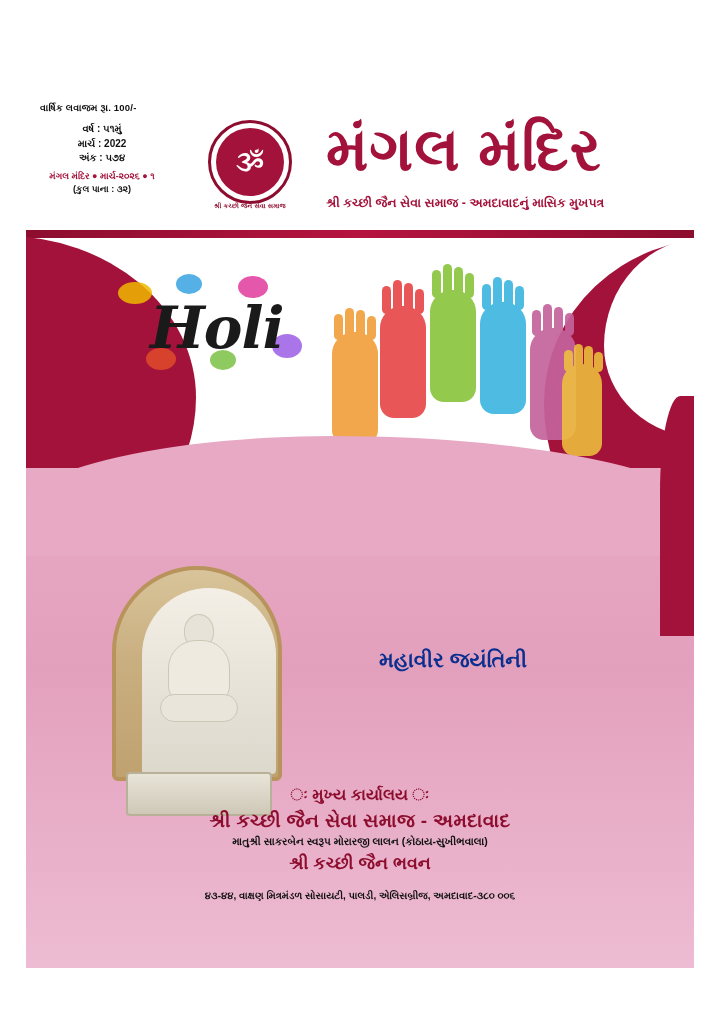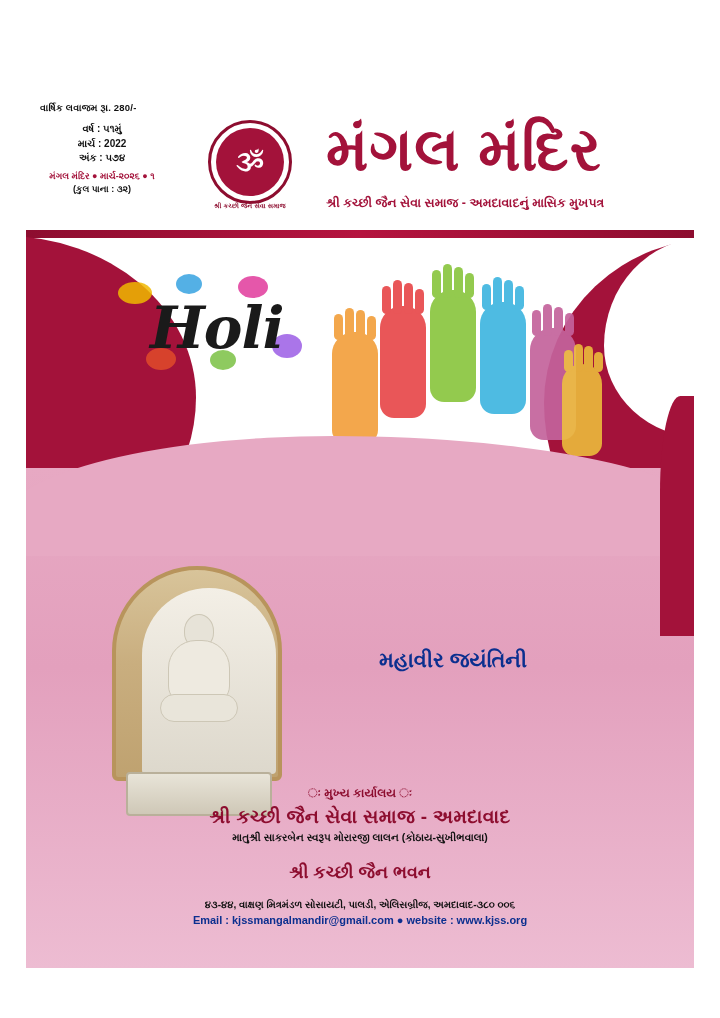--- a/index.html
+++ b/index.html
@@ -344,42 +344,42 @@
   
   .footer {
     position: absolute;
     left: 0;
     top: 690px;
     width: 668px;
     text-align: center;
     color: #8d0d2f;
   }
   .footer .office-label {
-    font-size: 12px;
+    font-size: 16px;
     font-weight: bold;
     color: #8d0d2f;
     margin-bottom: 6px;
   }
   .footer .org {
     font-size: 19px;
     font-weight: bold;
     color: #8d0d2f;
     letter-spacing: 0.3px;
   }
   .footer .patron {
     font-size: 10.5px;
     font-weight: bold;
     color: #111111;
     margin-top: 3px;
   }
   .footer .bhavan {
     font-size: 17.5px;
     font-weight: bold;
     color: #8d0d2f;
-    margin-top: 18px;
+    margin-top: 5px;
   }
   .footer .addr {
     font-size: 10px;
     font-weight: bold;
     color: #111111;
     margin-top: 16px;
   }
   .footer .phone {
     font-size: 11px;
     font-weight: bold;
@@ -393,21 +393,21 @@
     margin-top: 3px;
   }
 </style>
 </head>
 <body>
 
 <div class="page">
   <div class="cover">
 
     <div class="masthead">
-      <div class="subs-line">વાર્ષિક લવાજમ રૂા. 280/-</div>
+      <div class="subs-line">વાર્ષિક લવાજમ રૂા. 100/-</div>
 
       <div class="issue-block">
         <span class="line">વર્ષ : ૫૧મું</span>
         <span class="line">માર્ચ : 2022</span>
         <span class="line">અંક : ૫૭૪</span>
         <span class="line small">મંગલ મંદિર ● માર્ચ-૨૦૨૬ ● ૧</span>
         <span class="line small2">(કુલ પાના : ૩૨)</span>
       </div>
 
       <div class="emblem">
@@ -507,17 +507,16 @@
     <div class="greeting">
       <span class="l1">મહાવીર જયંતિની</span>
     </div>
 
     <div class="footer">
       <div class="office-label">ઃ મુખ્ય કાર્યાલય ઃ</div>
       <div class="org">શ્રી કચ્છી જૈન સેવા સમાજ - અમદાવાદ</div>
       <div class="patron">માતુશ્રી સાકરબેન સ્વરૂપ મોરારજી લાલન (કોઠાય-સુખીભવાલા)</div>
       <div class="bhavan">શ્રી કચ્છી જૈન ભવન</div>
       <div class="addr">૪૩-૪૪, વાક્ષણ મિત્રમંડળ સોસાયટી, પાલડી, એલિસબ્રીજ, અમદાવાદ-૩૮૦ ૦૦૬</div>
-      <div class="email">Email : kjssmangalmandir@gmail.com ● website : www.kjss.org</div>
     </div>
 
   </div>
 </div>
 
 </body></html>

